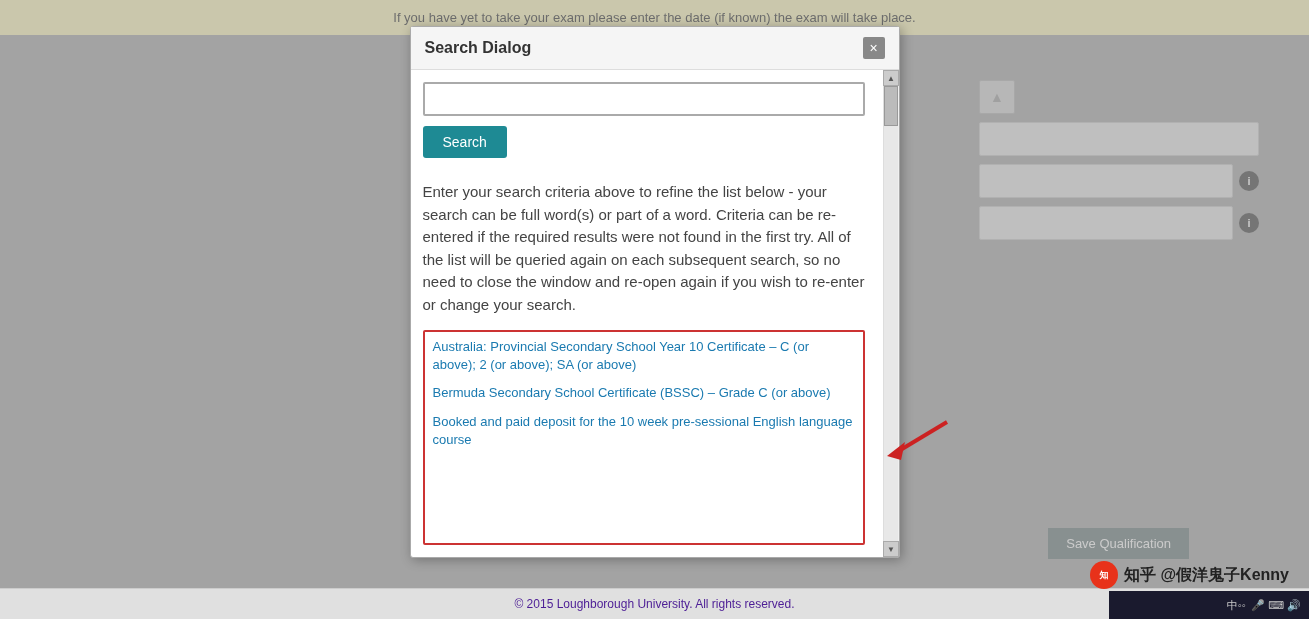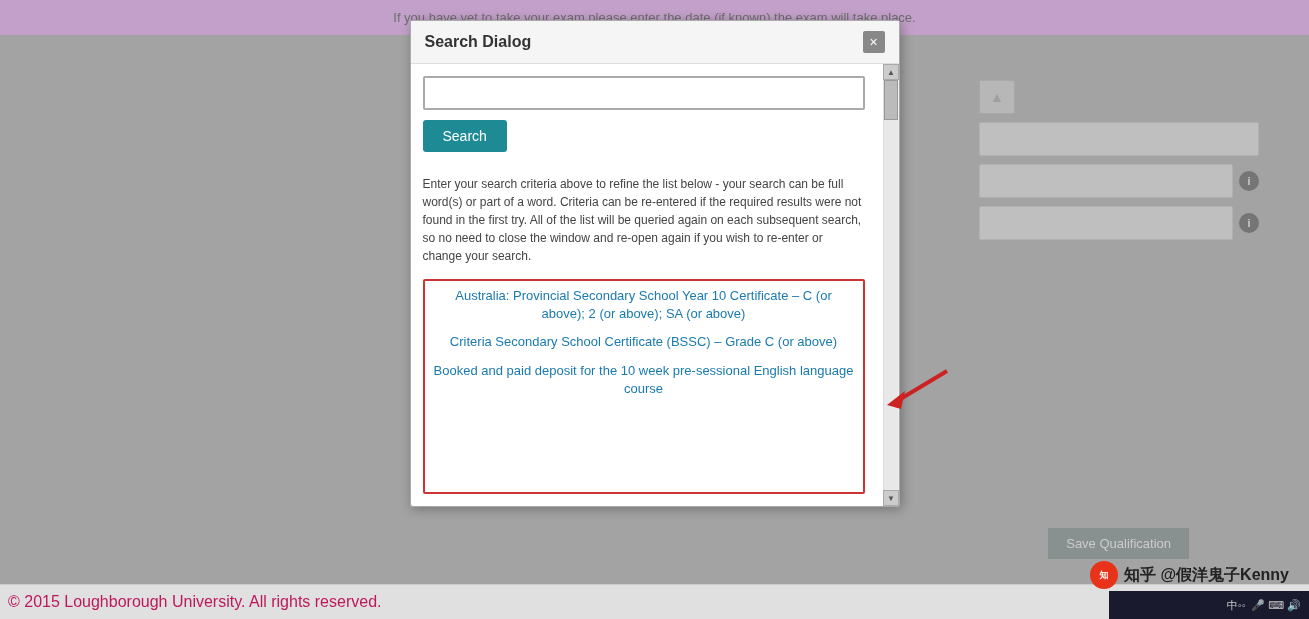--- a/index.html
+++ b/index.html
@@ -17,21 +17,21 @@
       height: 100%;
       background-color: #b0b0b0;
       position: relative;
     }
 
     .top-notice {
       text-align: center;
       padding: 10px 20px;
       color: #444;
       font-size: 13px;
-      background-color: #f0abfc;
+      background-color: #fef9c3;
       width: 100%;
     }
 
     .bg-input {
       width: 100%;
       height: 34px;
       background: #e8e8e8;
       border: 1px solid #ccc;
       margin-bottom: 8px;
       border-radius: 2px;
@@ -82,21 +82,21 @@
     }
 
     
     .dialog-overlay {
       position: absolute;
       left: 0; top: 0; right: 0; bottom: 0;
       background: rgba(150,150,150,0.5);
       display: flex;
       justify-content: center;
       align-items: flex-start;
-      padding-top: 20px;
+      padding-top: 26px;
     }
 
     .dialog {
       background: white;
       width: 490px;
       border: 1px solid #aaa;
       border-radius: 3px;
       box-shadow: 2px 2px 12px rgba(0,0,0,0.3);
       position: relative;
     }
@@ -152,39 +152,38 @@
       color: white;
       border: none;
       padding: 8px 20px;
       font-size: 14px;
       border-radius: 3px;
       cursor: pointer;
       margin-bottom: 23px;
     }
 
     .search-description {
-      font-size: 12px;
+      font-size: 15px;
       color: #444;
       line-height: 1.5;
       margin-bottom: 14px;
     }
 
     .results-container {
       border: 2px solid #cc3333;
       border-radius: 2px;
       height: 215px;
       overflow: hidden;
       position: relative;
     }
 
     .results-list {
       height: 100%;
       overflow-y: auto;
       padding: 6px 8px;
-      text-align: center;
     }
 
     .result-item {
       color: #1a7ab0;
       font-size: 13px;
       line-height: 1.4;
       margin-bottom: 10px;
       cursor: pointer;
       text-decoration: none;
       display: block;
@@ -251,23 +250,24 @@
       width: 80px;
       height: 60px;
     }
 
     
     .footer {
       position: absolute;
       bottom: 0;
       width: 100%;
       background: #e0e0e0;
+      text-align: center;
       padding: 8px;
-      font-size: 16px;
-      color: #be185d;
+      font-size: 12px;
+      color: #4c1d95;
       border-top: 1px solid #ccc;
     }
 
     
     .watermark {
       position: absolute;
       bottom: 30px;
       right: 20px;
       display: flex;
       align-items: center;
@@ -380,21 +380,21 @@
             
             <button class="search-button">Search</button>
             
             <p class="search-description">Enter your search criteria above to refine the list below - your search can be full word(s) or part of a word. Criteria can be re-entered if the required results were not found in the first try. All of the list will be queried again on each subsequent search, so no need to close the window and re-open again if you wish to re-enter or change your search.</p>
           </div>
 
           <div style="position:relative; padding: 0 12px 12px 12px;">
             <div class="results-container">
               <div class="results-list">
                 <a class="result-item">Australia: Provincial Secondary School Year 10 Certificate – C (or above); 2 (or above); SA (or above)</a>
-                <a class="result-item">Criteria Secondary School Certificate (BSSC) – Grade C (or above)</a>
+                <a class="result-item">Bermuda Secondary School Certificate (BSSC) – Grade C (or above)</a>
                 <a class="result-item">Booked and paid deposit for the 10 week pre-sessional English language course</a>
 
               </div>
             </div>
 
             <div class="red-arrow">
               <svg class="arrow-svg" viewBox="0 0 80 60" xmlns="http://www.w3.org/2000/svg">
                 <line x1="70" y1="10" x2="20" y2="40" stroke="#cc2222" stroke-width="4"></line>
                 <polygon points="10,44 28,30 24,48" fill="#cc2222"></polygon>
               </svg>

